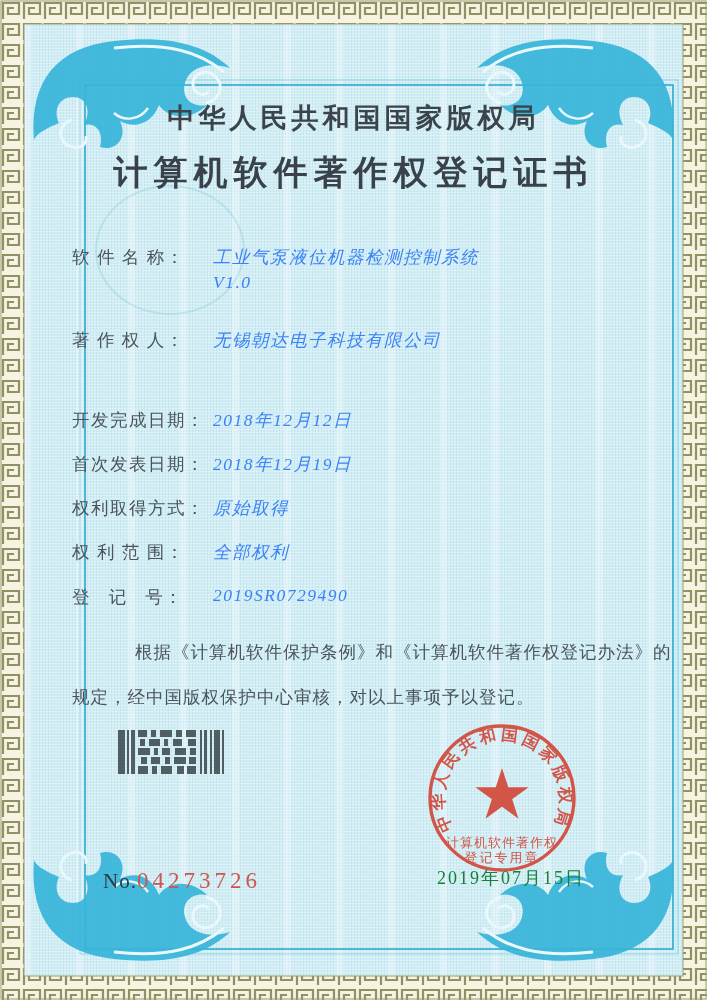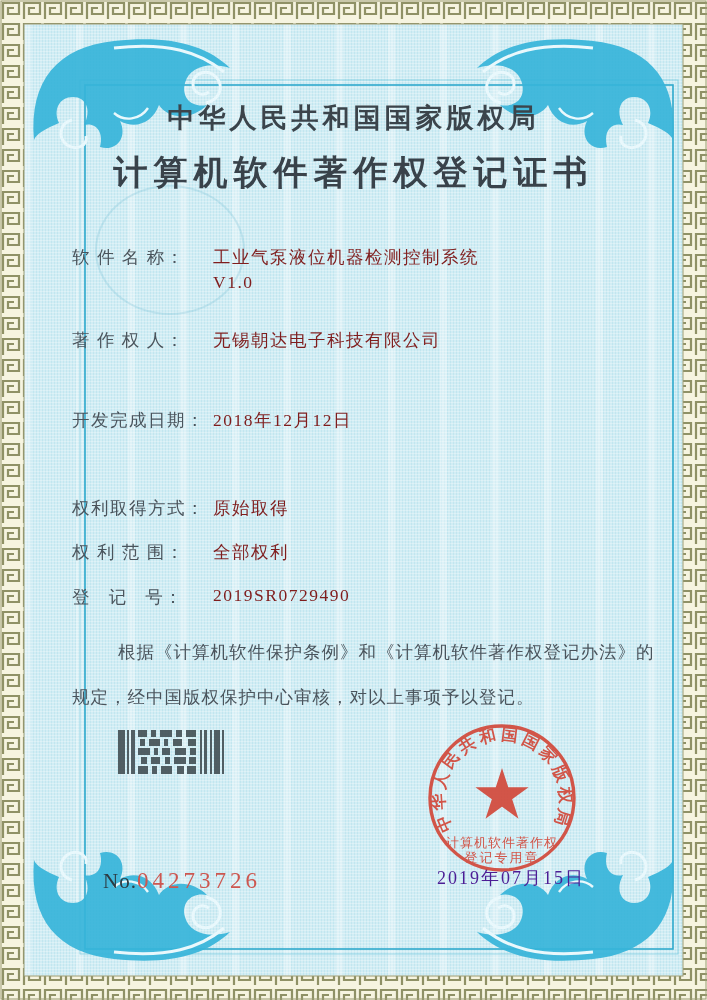--- a/index.html
+++ b/index.html
@@ -21,28 +21,28 @@
   .txt { position:absolute; color:#49525a; white-space:pre; }
   .authority { left:24px; top:100px; width:659px; text-align:center;
     font-size:27px; font-weight:bold; letter-spacing:4px; color:#3b444b; }
   .cert-title { left:24px; top:150px; width:659px; text-align:center;
     font-size:34px; font-weight:bold; letter-spacing:6px; color:#39424a; }
   .certno { top:204px; left:0; width:632px; text-align:right;
     font-size:13px; color:#5d6f77; letter-spacing:1px; }
 
   .row { position:absolute; left:72px; font-size:17.5px; letter-spacing:1.5px; }
   .row .lab { display:inline-block; color:#4a545c; white-space:pre; }
-  .row .val { position:absolute; left:141px; color:#7f1d1d; white-space:pre; }
+  .row .val { position:absolute; left:141px; color:#3b82f6; white-space:pre;font-style:italic; }
   .statement { position:absolute; font-size:17.5px; color:#4a545c; letter-spacing:1px; white-space:pre; }
 
   .serial { position:absolute; left:103px; top:868px; }
   .serial .no { font-size:21px; color:#2d3b43; letter-spacing:1px; }
   .serial .num { font-size:23px; color:#cd5750; letter-spacing:4px; margin-left:0; }
   .sealdate { position:absolute; left:437px; top:866px; font-size:18px;
-    color:#4c1d95; letter-spacing:2px; }
+    color:#15803d; letter-spacing:2px; }
   .seal-wrap { position:absolute; left:420px; top:718px; width:165px; height:165px; opacity:.93; }
   .barcode-wrap { position:absolute; left:118px; top:730px; width:112px; height:44px; }
   .wm-circle { position:absolute; left:95px; top:185px; width:150px; height:130px;
     border:2px solid rgba(120,190,212,.28); border-radius:50%; }
 </style>
 </head>
 <body>
 
 <div class="page">
 
@@ -95,34 +95,38 @@
     <span class="val">V1.0</span>
   </div>
   <div class="row" style="top:328px">
     <span class="lab">著 作 权 人：</span>
     <span class="val">无锡朝达电子科技有限公司</span>
   </div>
   <div class="row" style="top:408px">
     <span class="lab">开发完成日期：</span>
     <span class="val">2018年12月12日</span>
   </div>
+  <div class="row" style="top:452px">
+    <span class="lab">首次发表日期：</span>
+    <span class="val">2018年12月19日</span>
+  </div>
   <div class="row" style="top:496px">
     <span class="lab">权利取得方式：</span>
     <span class="val">原始取得</span>
   </div>
   <div class="row" style="top:540px">
     <span class="lab">权 利 范 围：</span>
     <span class="val">全部权利</span>
   </div>
   <div class="row" style="top:585px">
     <span class="lab">登   记   号：</span>
     <span class="val">2019SR0729490</span>
   </div>
 
-  <div class="statement" style="left:118px; top:640px">根据《计算机软件保护条例》和《计算机软件著作权登记办法》的</div>
+  <div class="statement" style="left:135px; top:640px">根据《计算机软件保护条例》和《计算机软件著作权登记办法》的</div>
   <div class="statement" style="left:72px; top:685px">规定，经中国版权保护中心审核，对以上事项予以登记。</div>
 
   <div class="barcode-wrap">
     <svg width="112" height="44" viewBox="0 0 112 44">
       <g fill="#3f4b50" opacity="0.88">
         <rect x="0" y="0" width="7" height="44"></rect>
           <rect x="9" y="0" width="2" height="44"></rect>
         <rect x="13" y="0" width="4" height="44"></rect>
         <rect x="20" y="0" width="9" height="7"></rect>
           <rect x="33" y="0" width="5" height="7"></rect>

